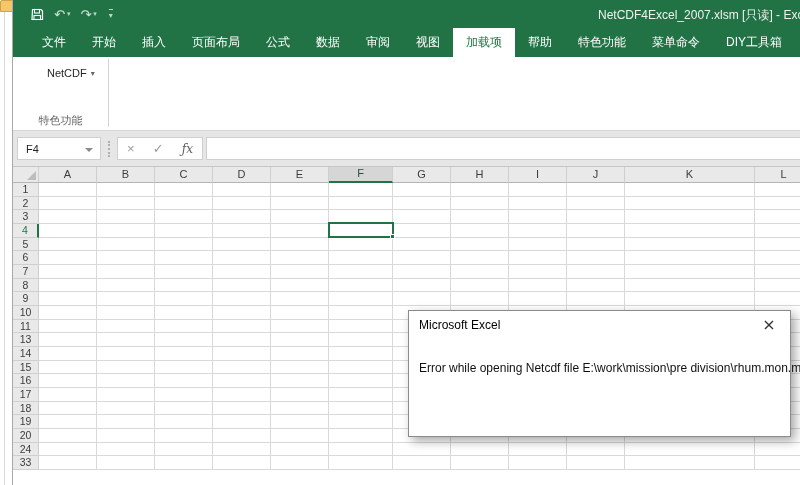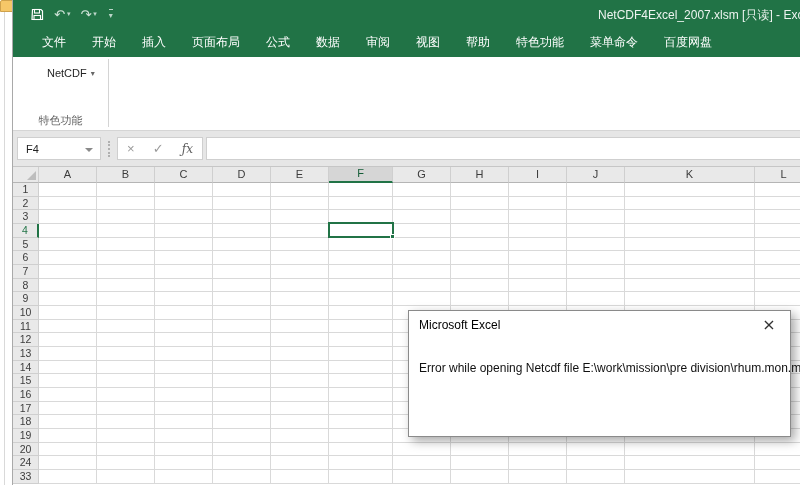--- a/index.html
+++ b/index.html
@@ -120,23 +120,25 @@
     <div class="tabrow">
       <div style="display:flex;">
           <div class="rtab">文件</div>
           <div class="rtab">开始</div>
           <div class="rtab">插入</div>
           <div class="rtab">页面布局</div>
           <div class="rtab">公式</div>
           <div class="rtab">数据</div>
           <div class="rtab">审阅</div>
           <div class="rtab">视图</div>
+          <div class="rtab active">加载项</div>
           <div class="rtab">帮助</div>
           <div class="rtab">特色功能</div>
           <div class="rtab">菜单命令</div>
+          <div class="rtab">DIY工具箱</div>
           <div class="rtab">百度网盘</div>
         </div>
 
     </div>
 
     <div class="ribbon">
       <div class="addin-btn">
         <span>NetCDF</span>
         <span class="dd">▾</span>
       </div>
@@ -336,35 +338,20 @@
             <div class="g-cell" style="width: 58px;"></div>
             <div class="g-cell" style="width: 64px;"></div>
             <div class="g-cell" style="width: 58px;"></div>
             <div class="g-cell" style="width: 58px;"></div>
             <div class="g-cell" style="width: 58px;"></div>
             <div class="g-cell" style="width: 58px;"></div>
             <div class="g-cell" style="width: 130px;"></div>
             <div class="g-cell" style="width: 58px;"></div>
           </div>
           <div class="g-row">
-            <div class="rowhdr">12</div>
-            <div class="g-cell" style="width: 58px;"></div>
-            <div class="g-cell" style="width: 58px;"></div>
-            <div class="g-cell" style="width: 58px;"></div>
-            <div class="g-cell" style="width: 58px;"></div>
-            <div class="g-cell" style="width: 58px;"></div>
-            <div class="g-cell" style="width: 64px;"></div>
-            <div class="g-cell" style="width: 58px;"></div>
-            <div class="g-cell" style="width: 58px;"></div>
-            <div class="g-cell" style="width: 58px;"></div>
-            <div class="g-cell" style="width: 58px;"></div>
-            <div class="g-cell" style="width: 130px;"></div>
-            <div class="g-cell" style="width: 58px;"></div>
-          </div>
-          <div class="g-row">
             <div class="rowhdr">13</div>
             <div class="g-cell" style="width: 58px;"></div>
             <div class="g-cell" style="width: 58px;"></div>
             <div class="g-cell" style="width: 58px;"></div>
             <div class="g-cell" style="width: 58px;"></div>
             <div class="g-cell" style="width: 58px;"></div>
             <div class="g-cell" style="width: 64px;"></div>
             <div class="g-cell" style="width: 58px;"></div>
             <div class="g-cell" style="width: 58px;"></div>
             <div class="g-cell" style="width: 58px;"></div>

